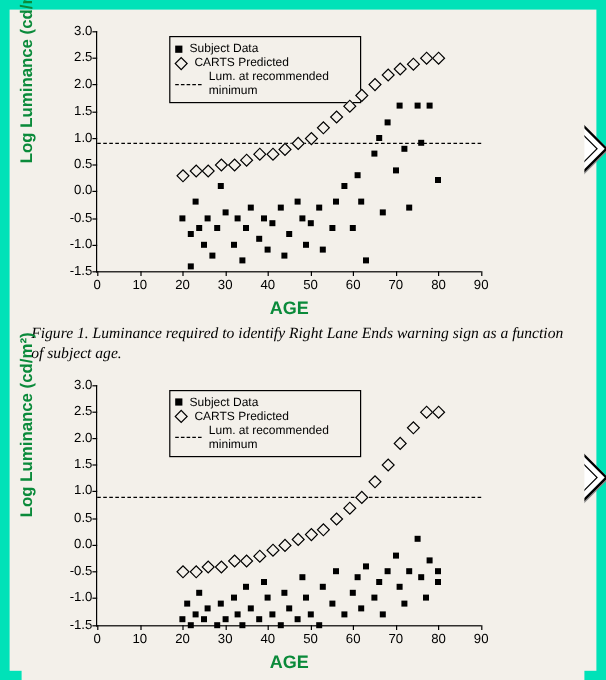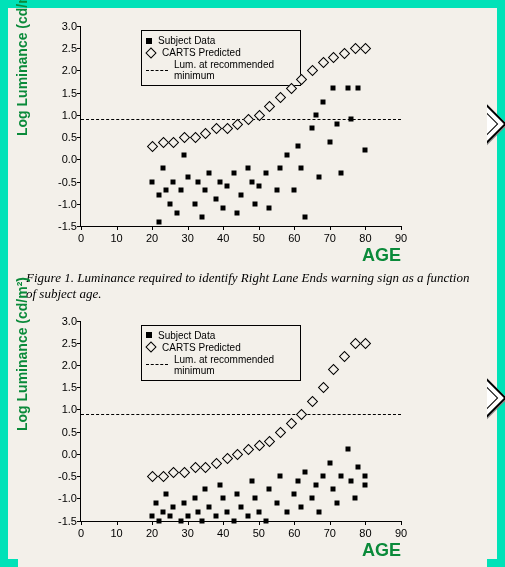--- a/index.html
+++ b/index.html
@@ -52,24 +52,24 @@
   .xtick{
     position:absolute; bottom:-18px;
     font-size:11px;
     font-family:Arial,Helvetica,sans-serif;
     transform:translateX(-50%);
   }
   .tickm-y{position:absolute;left:-4px;width:4px;height:1px;background:#000;}
   .tickm-x{position:absolute;bottom:-4px;width:1px;height:4px;background:#000;}
   .xlabel{
     position:absolute;left:0;right:0;bottom:-40px;
-    text-align:right;
+    text-align:center;
     color:#0a8a3a;
     font-family:Arial,Helvetica,sans-serif;
-    font-weight:bold;font-size:18px;
+    font-weight:bold;font-size:15px;
   }
   .refline{
     position:absolute;left:0;right:0;
     border-top:1px dashed #000;
   }
   .pt-sq{
     position:absolute;width:5px;height:5px;
     background:#000;
     transform:translate(-2.5px,-2.5px);
   }

